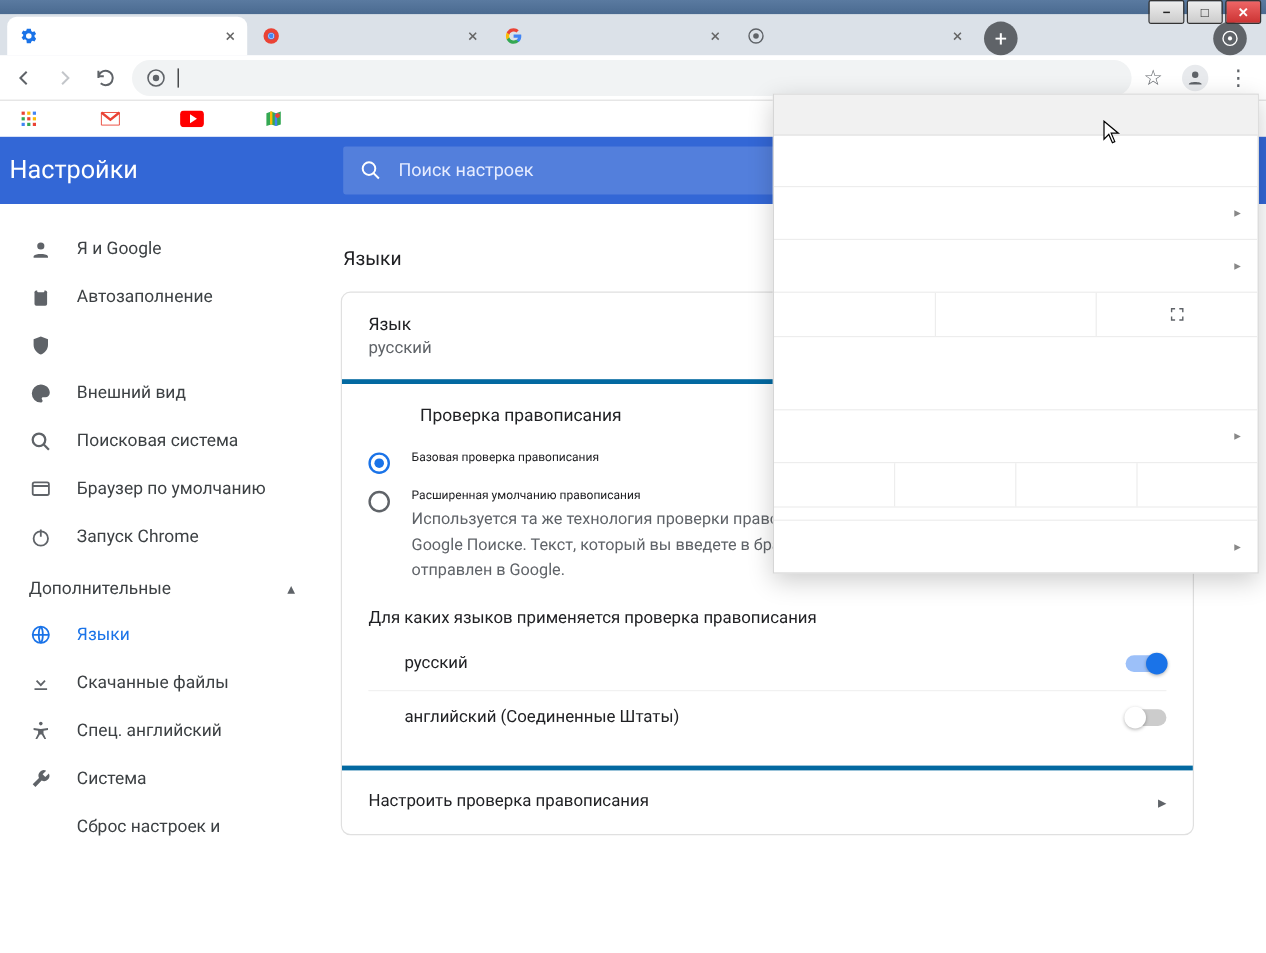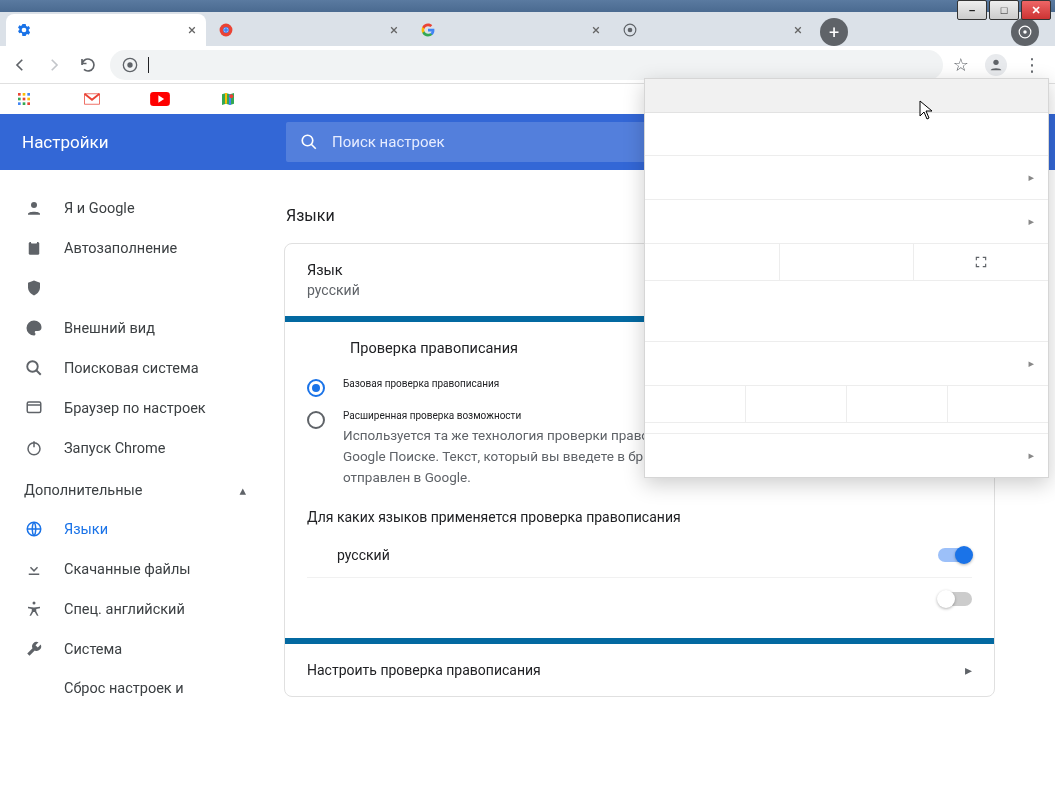--- a/index.html
+++ b/index.html
@@ -30,38 +30,38 @@
   .star { font-size: 18px; color: #5f6368; }
   .avatar { width: 22px; height: 22px; border-radius: 50%; background: #e8eaed; display: flex; align-items: center; justify-content: center; color: #5f6368; }
   .menu-dots { font-size: 18px; color: #5f6368; }
 
   
   .shortcuts { height: 30px; display: flex; align-items: center; gap: 48px; padding: 0 14px; }
   .sc { width: 20px; height: 20px; display: flex; align-items: center; justify-content: center; }
 
   
   .settings-bar { height: 56px; background: #3367d6; color: #fff; display: flex; align-items: center; }
-  .settings-title { width: 286px; padding-left: 22px; font-size: 17px; font-weight: 400; }
+  .settings-title { width: 286px; padding-left: 8px; font-size: 21px; font-weight: 400; }
   .settings-search { flex: 1; background: rgba(255,255,255,0.16); height: 40px; border-radius: 2px; margin: 8px 26px 8px 0; display: flex; align-items: center; padding: 0 14px; gap: 14px; color: #e6ecff; font-size: 15px; }
 
   
   .main { display: flex; height: calc(100% - 12px - 34px - 38px - 30px - 56px); }
   .sidebar { width: 270px; padding: 18px 0; overflow-y: auto; }
-  .side-item { display: flex; align-items: center; gap: 20px; padding: 11px 24px; font-size: 14.5px; color: #3c4043; cursor: default; }
+  .side-item { display: flex; gap: 20px; padding: 11px 24px; font-size: 14.5px; color: #3c4043; cursor: default; }
   .side-item.two-line { align-items: flex-start; }
   .side-item .si-icon { width: 20px; display: flex; justify-content: center; color: #5f6368; font-size: 16px; }
   .side-item.active { color: #1a73e8; }
   .side-item.active .si-icon { color: #1a73e8; }
   .side-section-header { display: flex; align-items: center; padding: 14px 24px 10px; font-size: 14.5px; color: #3c4043; gap: 20px; }
   .side-section-header .chev { margin-left: auto; color: #5f6368; font-size: 13px; }
 
   .content { flex: 1; padding: 20px 60px 40px 14px; overflow-y: auto; }
   .section-title { font-size: 16px; color: #202124; margin: 16px 0 18px 2px; }
   .card { border: 1px solid #e0e0e0; border-radius: 8px; background: #fff; }
-  .card-row { padding: 18px 22px; border-bottom: 6px solid #0369a1; }
+  .card-row { padding: 18px 22px; border-bottom: 4px solid #0369a1; }
   .card-row:last-child { border-bottom: none; }
   .sub-label { color: #5f6368; font-size: 14px; margin-top: 3px; }
   .row-title { font-size: 14.5px; color: #202124; margin-bottom: 2px; }
   .radio-row { display: flex; align-items: flex-start; gap: 18px; padding: 7px 0; }
   .radio { width: 18px; height: 18px; border: 2px solid #5f6368; border-radius: 50%; flex-shrink:0; position: relative; top:1px; }
   .radio.checked { border-color: #1a73e8; }
   .radio.checked::after { content:""; position:absolute; inset:3px; background:#1a73e8; border-radius:50%; }
   .radio-label { font-size: 10px; }
   .radio-desc { color: #5f6368; font-size: 13.5px; margin-top: 4px; line-height: 1.55; max-width: 420px; }
   .lang-row { display: flex; align-items: center; padding: 14px 0 14px 30px; }
@@ -277,21 +277,21 @@
         </span>
       <span>Поисковая система</span>
     </div>
     <div class="side-item">
       <span class="si-icon">
           <svg width="18" height="18" viewBox="0 0 24 24" fill="none" stroke="#5f6368" stroke-width="2">
             <rect x="3" y="4" width="18" height="14" rx="2"></rect>
             <path d="M3 8h18"></path>
           </svg>
         </span>
-      <span>Браузер по настроек</span>
+      <span>Браузер по умолчанию</span>
     </div>
     <div class="side-item">
       <span class="si-icon">
           <svg width="18" height="18" viewBox="0 0 24 24" fill="none" stroke="#5f6368" stroke-width="2">
             <circle cx="12" cy="13" r="8"></circle>
             <path d="M12 3v8"></path>
           </svg>
         </span>
       <span>Запуск Chrome</span>
     </div>
@@ -351,31 +351,32 @@
       <div class="card-row">
         <div class="row-title" style="margin-bottom:14px;margin-left:43px;">Проверка правописания</div>
 
         <div class="radio-row">
           <div class="radio checked"></div>
           <div class="radio-label">Базовая проверка правописания</div>
         </div>
         <div class="radio-row">
           <div class="radio"></div>
           <div>
-            <div class="radio-label">Расширенная проверка возможности</div>
+            <div class="radio-label">Расширенная умолчанию правописания</div>
             <div class="radio-desc">Используется та же технология проверки правописания, что и в Google Поиске. Текст, который вы введете в браузере, будет отправлен в Google.</div>
           </div>
         </div>
 
         <div style="margin:14px 0 8px;">Для каких языков применяется проверка правописания</div>
         <div class="lang-row">
           <span>русский</span>
           <div class="toggle on"></div>
         </div>
         <div class="lang-row" style="border-top:1px solid #f1f1f1;">
+          <span>английский (Соединенные Штаты)</span>
           <div class="toggle"></div>
         </div>
       </div>
       <div class="link-row">
         <span>Настроить проверка правописания</span>
         <span class="chev-r">▸</span>
       </div>
     </div>
   </div>
 </div>

